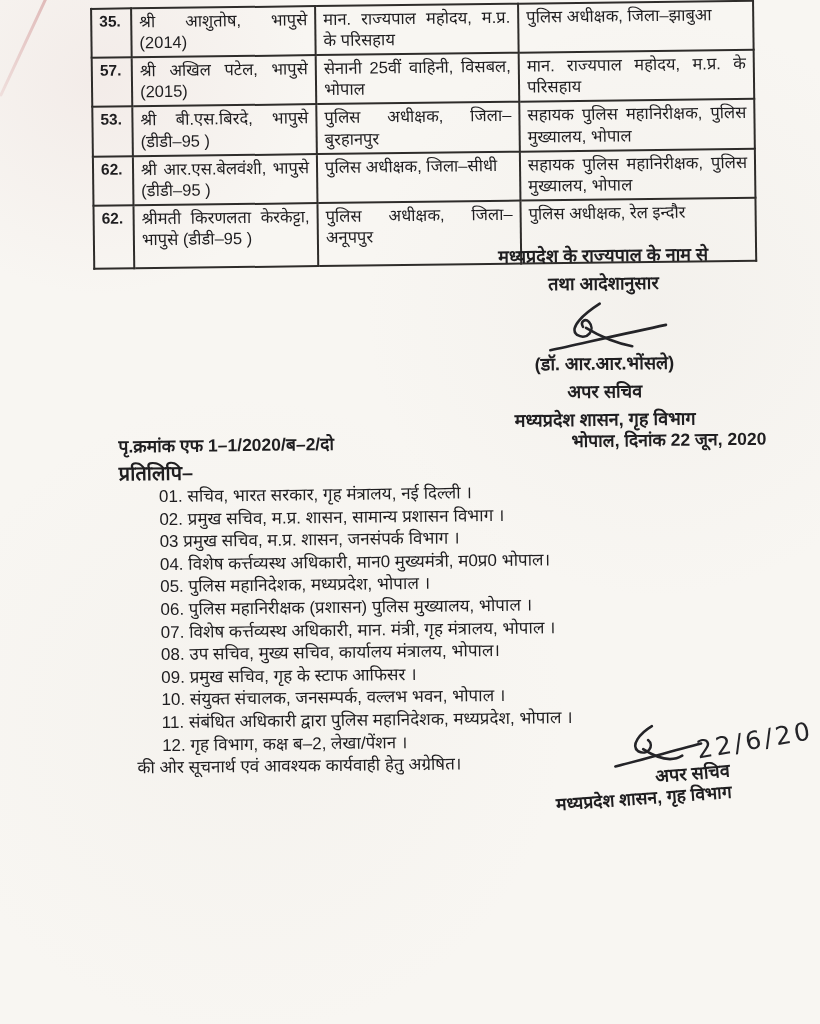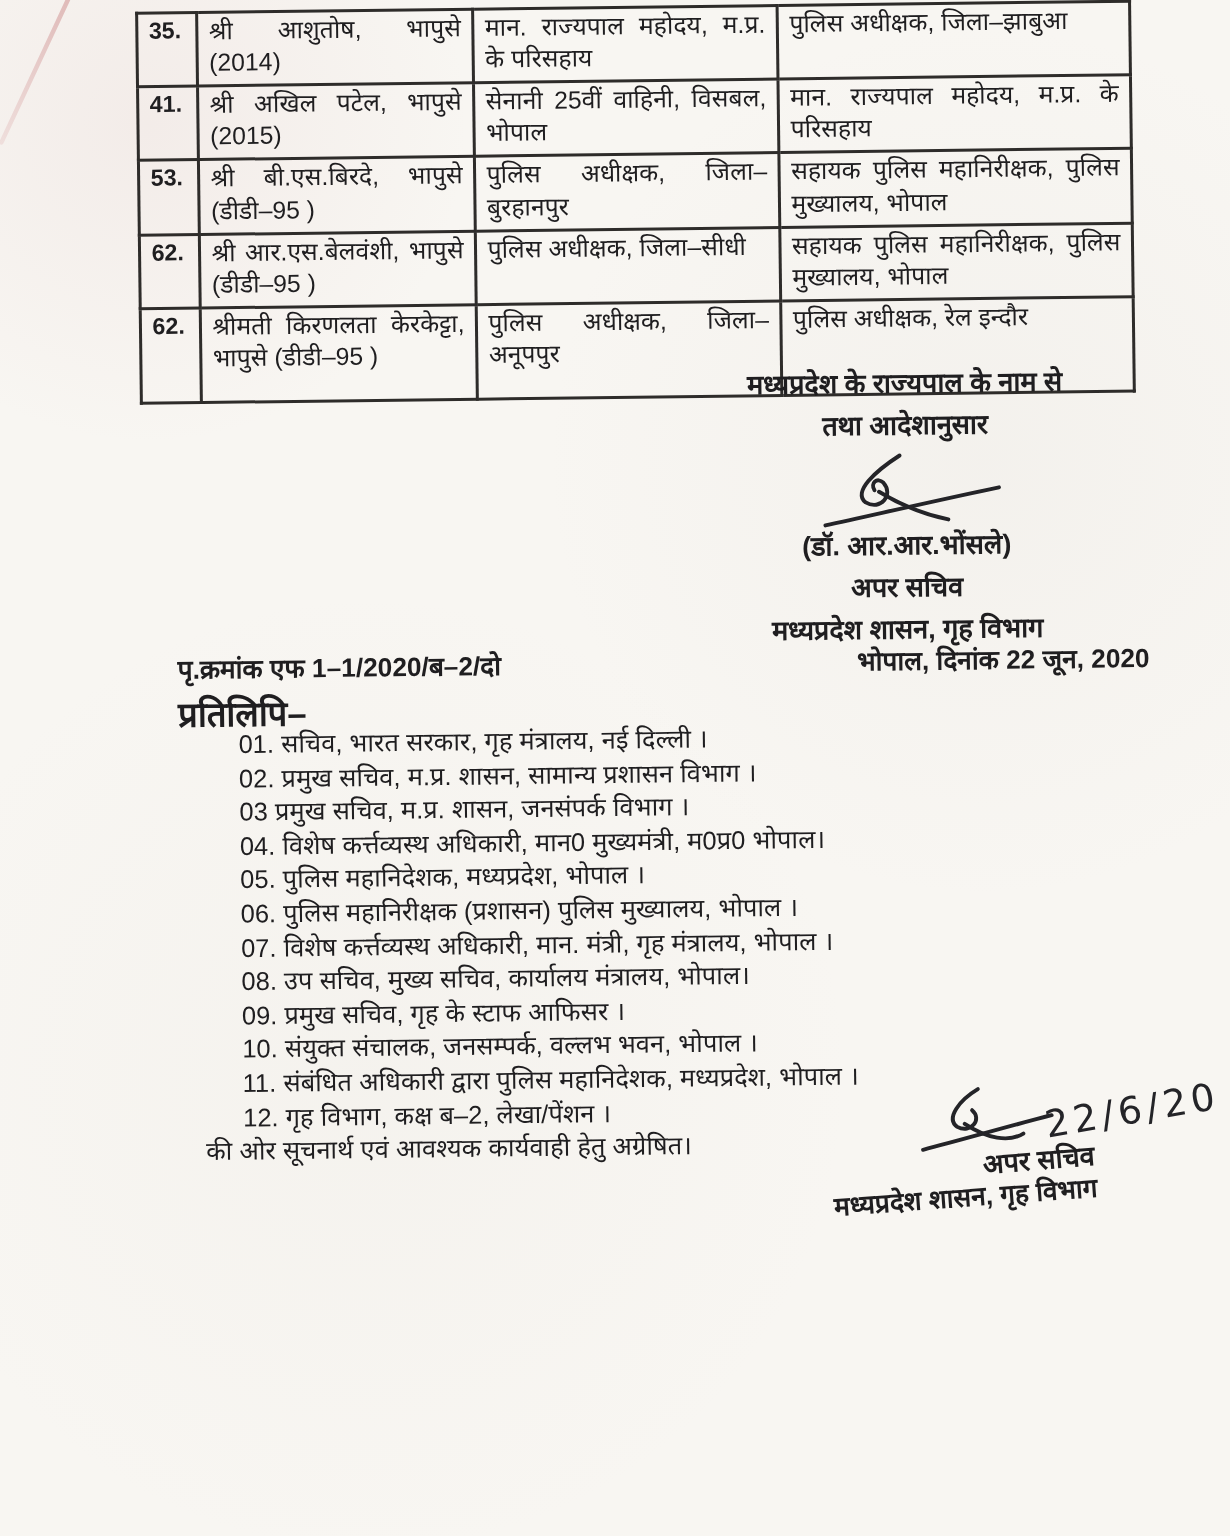--- a/index.html
+++ b/index.html
@@ -49,21 +49,21 @@
   }
   .authority .sigwrap{height:52px;position:relative;}
   .authority svg{position:absolute;left:105px;top:2px;}
 
   
   .refline{
     position:absolute;left:118px;top:430px;width:648px;
     display:flex;justify-content:space-between;
     font-size:17.5px;font-weight:600;
   }
-  .copyhead{position:absolute;left:118px;top:456px;font-size:23px;font-weight:600;}
+  .copyhead{position:absolute;left:118px;top:456px;font-size:20px;font-weight:600;}
   .copylist{position:absolute;left:158px;top:481px;font-size:17px;font-weight:500;}
   .copylist .item{height:22.6px;white-space:nowrap;}
   .closing{position:absolute;left:133px;top:752px;font-size:17px;font-weight:500;white-space:nowrap;}
 
   .sig2{position:absolute;left:500px;top:724px;width:310px;height:110px;}
   .sig2 svg{position:absolute;left:108px;top:2px;}
   .handdate{
     position:absolute;left:192px;top:6px;
     font-size:25px;font-weight:500;letter-spacing:3px;
     transform:rotate(-9deg);color:#242428;
@@ -95,21 +95,21 @@
           <col style="width:235px">
       </colgroup>
       <tbody>
         <tr class="r35">
           <td class="sno">35.</td>
           <td>श्री आशुतोष, भापुसे (2014)</td>
           <td>मान. राज्यपाल महोदय, म.प्र. के परिसहाय</td>
           <td>पुलिस अधीक्षक, जिला–झाबुआ</td>
         </tr>
         <tr class="r36">
-          <td class="sno">41.</td>
+          <td class="sno">57.</td>
           <td>श्री अखिल पटेल, भापुसे (2015)</td>
           <td>सेनानी 25वीं वाहिनी, विसबल, भोपाल</td>
           <td>मान. राज्यपाल महोदय, म.प्र. के परिसहाय</td>
         </tr>
         <tr class="r37">
           <td class="sno">53.</td>
           <td>श्री बी.एस.बिरदे, भापुसे (डीडी–95 )</td>
           <td>पुलिस अधीक्षक, जिला–बुरहानपुर</td>
           <td>सहायक पुलिस महानिरीक्षक, पुलिस मुख्यालय, भोपाल</td>
         </tr>

